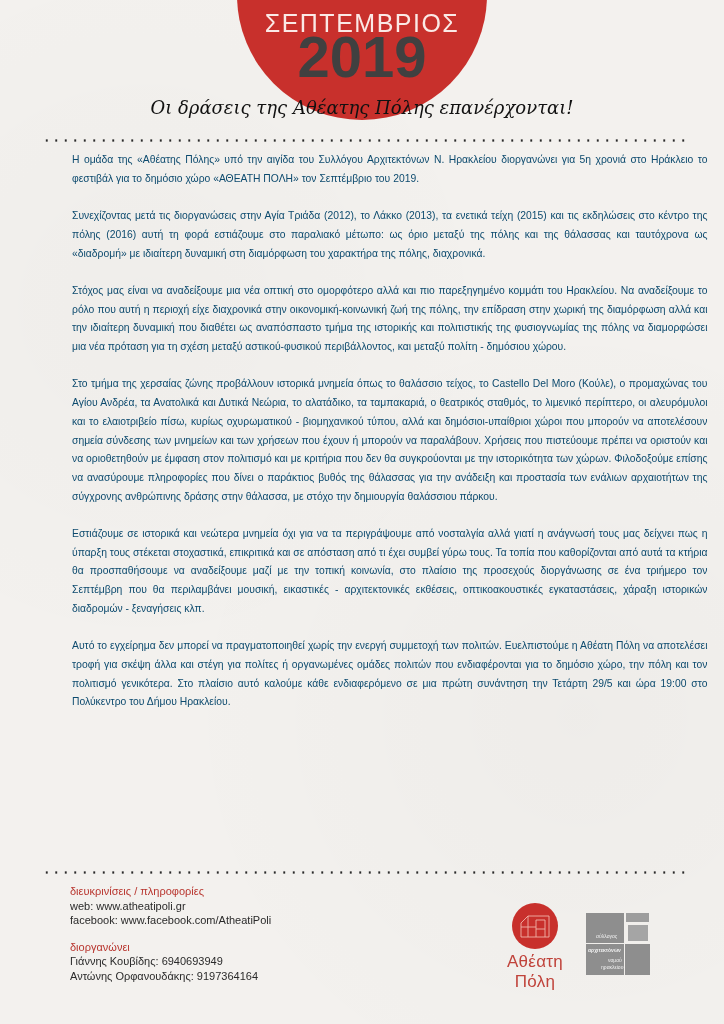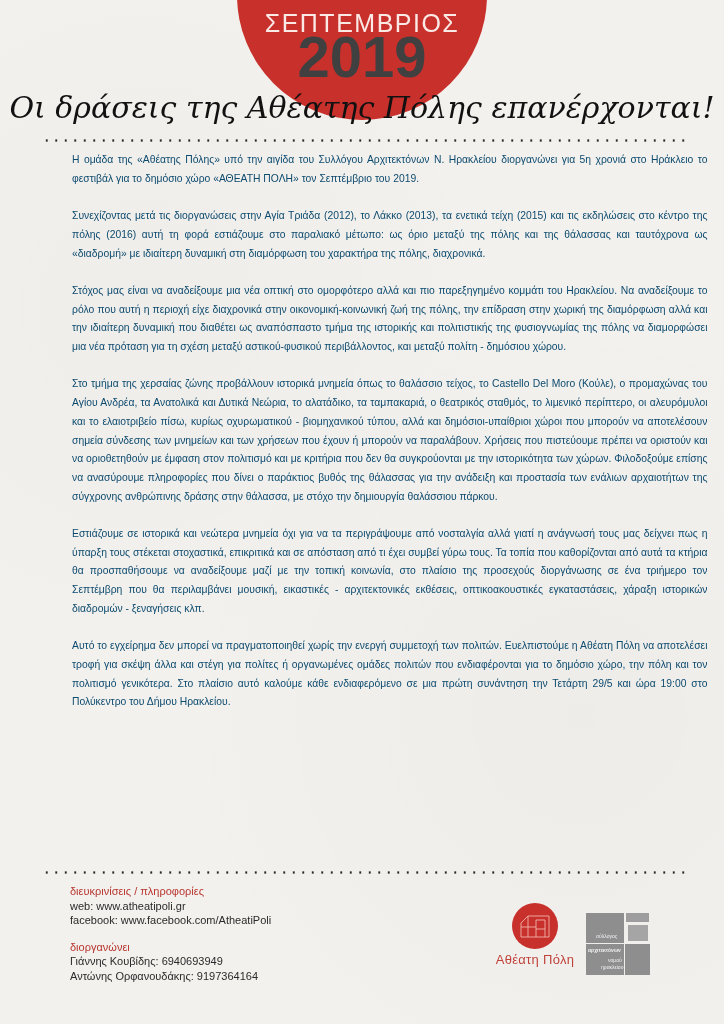--- a/index.html
+++ b/index.html
@@ -28,21 +28,21 @@
   .year {
     position: absolute; left: 0; width: 724px; top: 26px;
     text-align: center; color: #404040;
     font-family: "Liberation Sans", sans-serif;
     font-size: 58px; font-weight: 700; letter-spacing: 0px; line-height: 62px;
   }
   .tagline {
     position: absolute; left: 0; width: 724px; top: 94px;
     text-align: center; color: #111;
     font-family: "DejaVu Serif", serif; font-style: italic;
-    font-size: 30px; line-height: 28px;
+    font-size: 18px; line-height: 28px;
   }
   .dots {
     position: absolute; left: 42px; width: 648px; height: 3px;
     background-image: radial-gradient(circle, #2a2a2a 1px, transparent 1.3px);
     background-size: 9.5px 3px; background-repeat: repeat-x;
   }
   .dots.top { top: 139px; }
   .dots.bottom { top: 871px; }
 
   .body-text {
@@ -61,21 +61,21 @@
   .contacts .head { color: #b8352e; }
   .contacts .gap { height: 12px; }
 
   .logo-athea {
     position: absolute; left: 512px; top: 903px; width: 46px; height: 46px;
     border-radius: 50%; background: #c8302c;
   }
   .logo-athea svg { position: absolute; inset: 0; }
   .logo-athea-label {
     position: absolute; left: 490px; width: 90px; top: 952px; text-align: center;
-    font-family: "Liberation Sans", sans-serif; font-size: 13px; color: #c0433b; letter-spacing: 0.3px;
+    font-family: "Liberation Sans", sans-serif; font-size: 17px; color: #c0433b; letter-spacing: 0.3px;
   }
   .logo-arch {
     position: absolute; left: 586px; top: 913px; width: 64px; height: 62px;
   }
   .logo-arch .blk { position: absolute; background: #8e8e8e; }
   .logo-arch .t { position: absolute; color: #f2f2f2; font-family: "Liberation Sans", sans-serif; font-size: 5px; white-space: nowrap; }
 </style>
 </head>
 <body>
 

